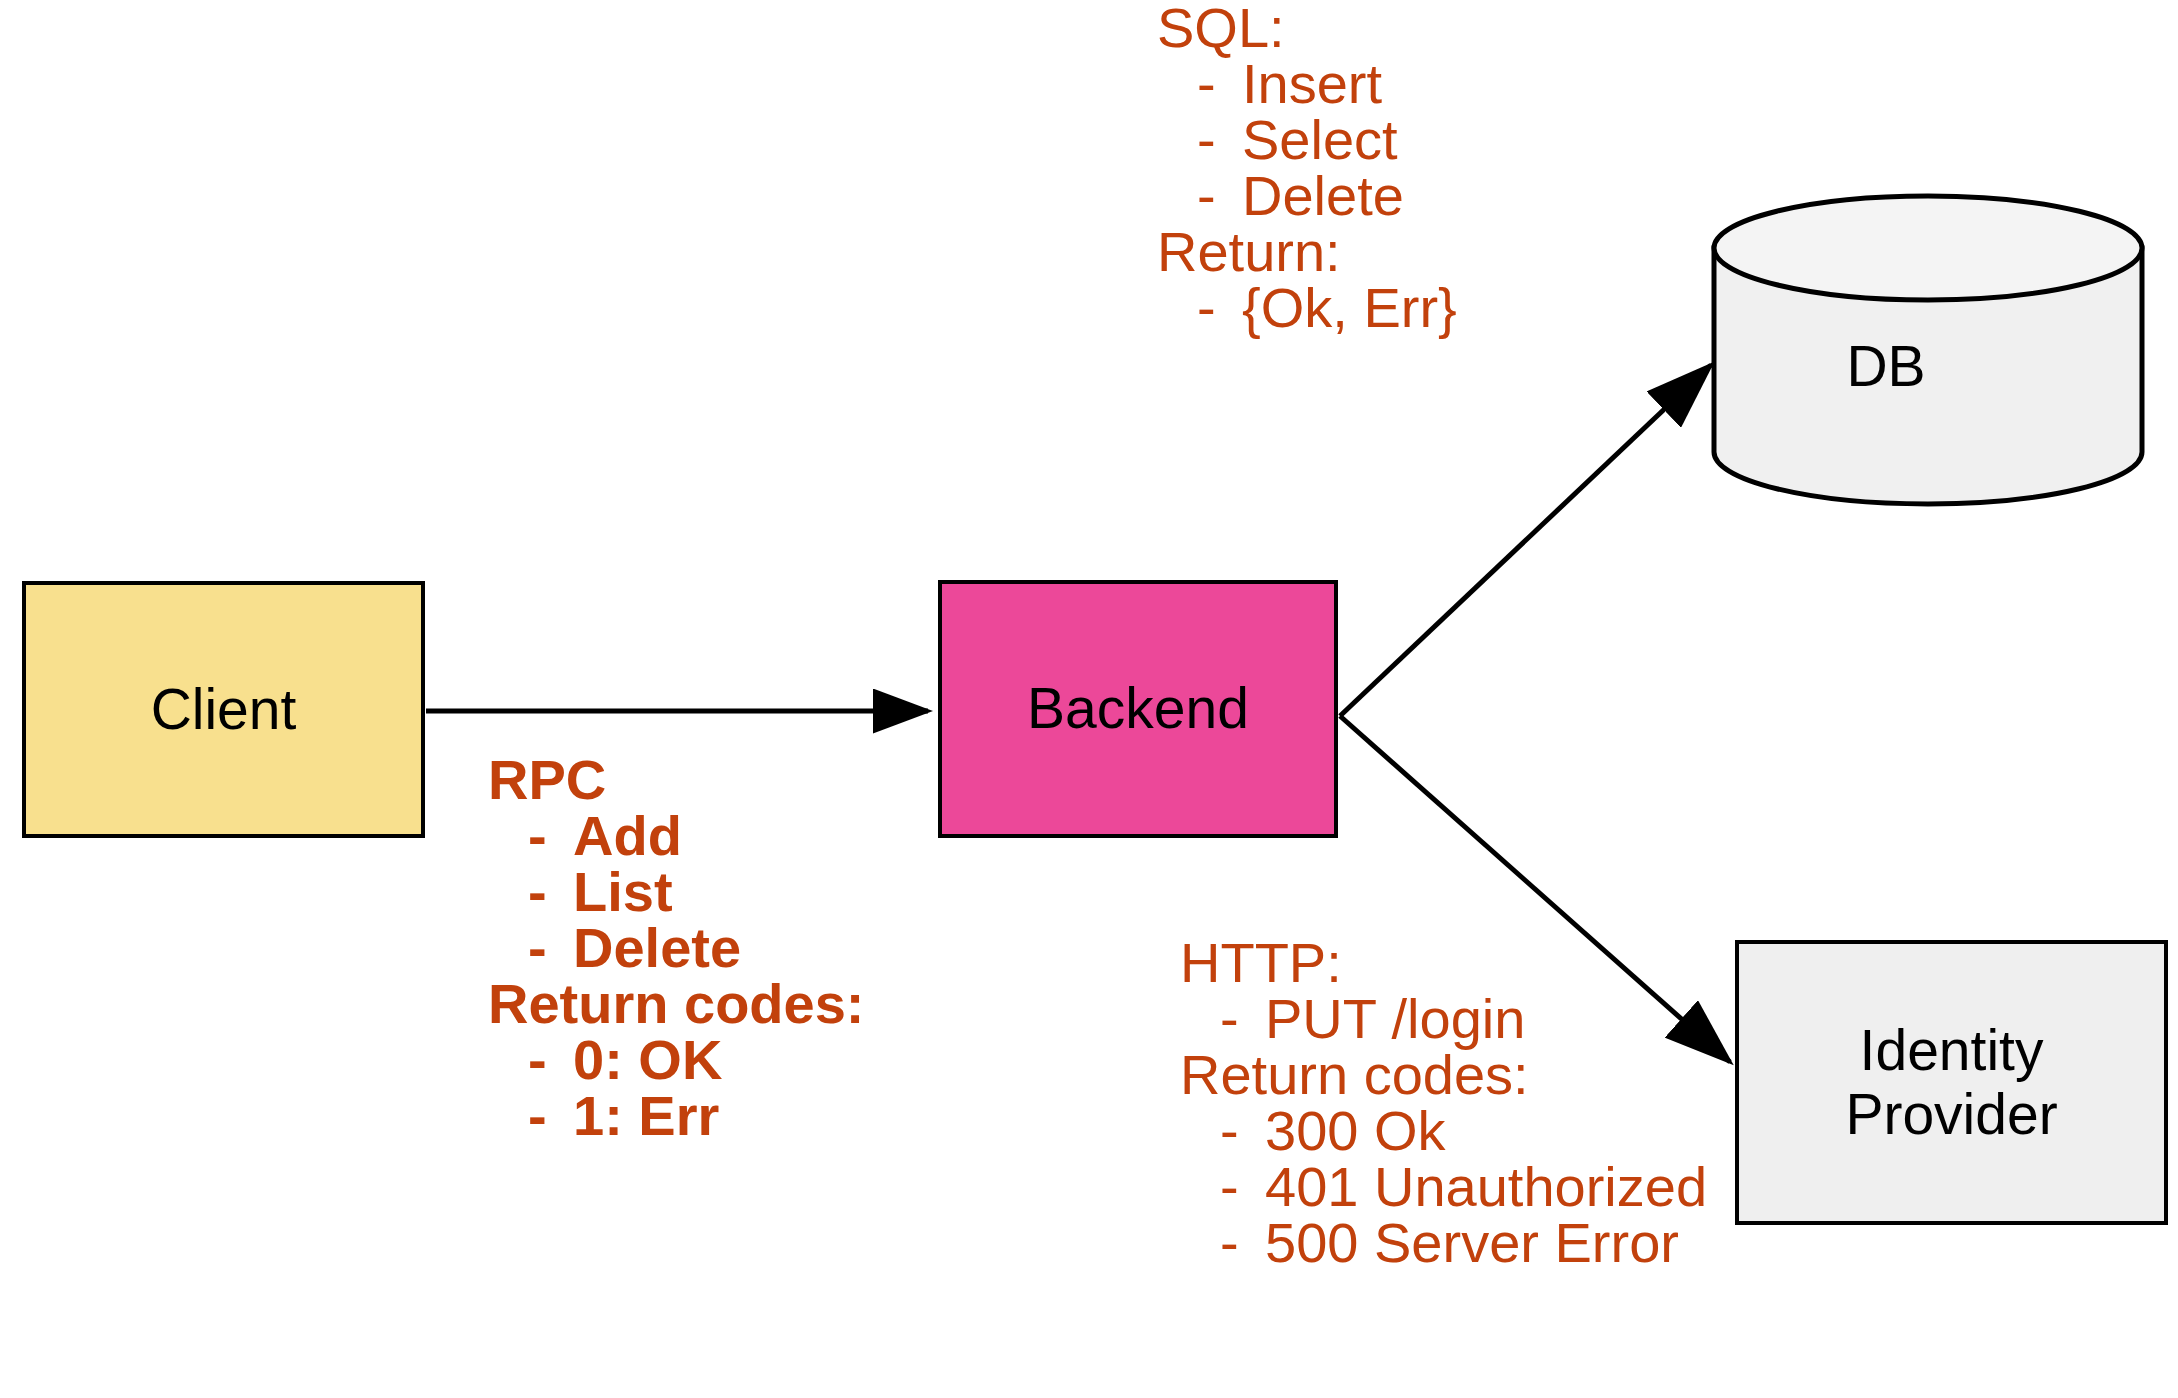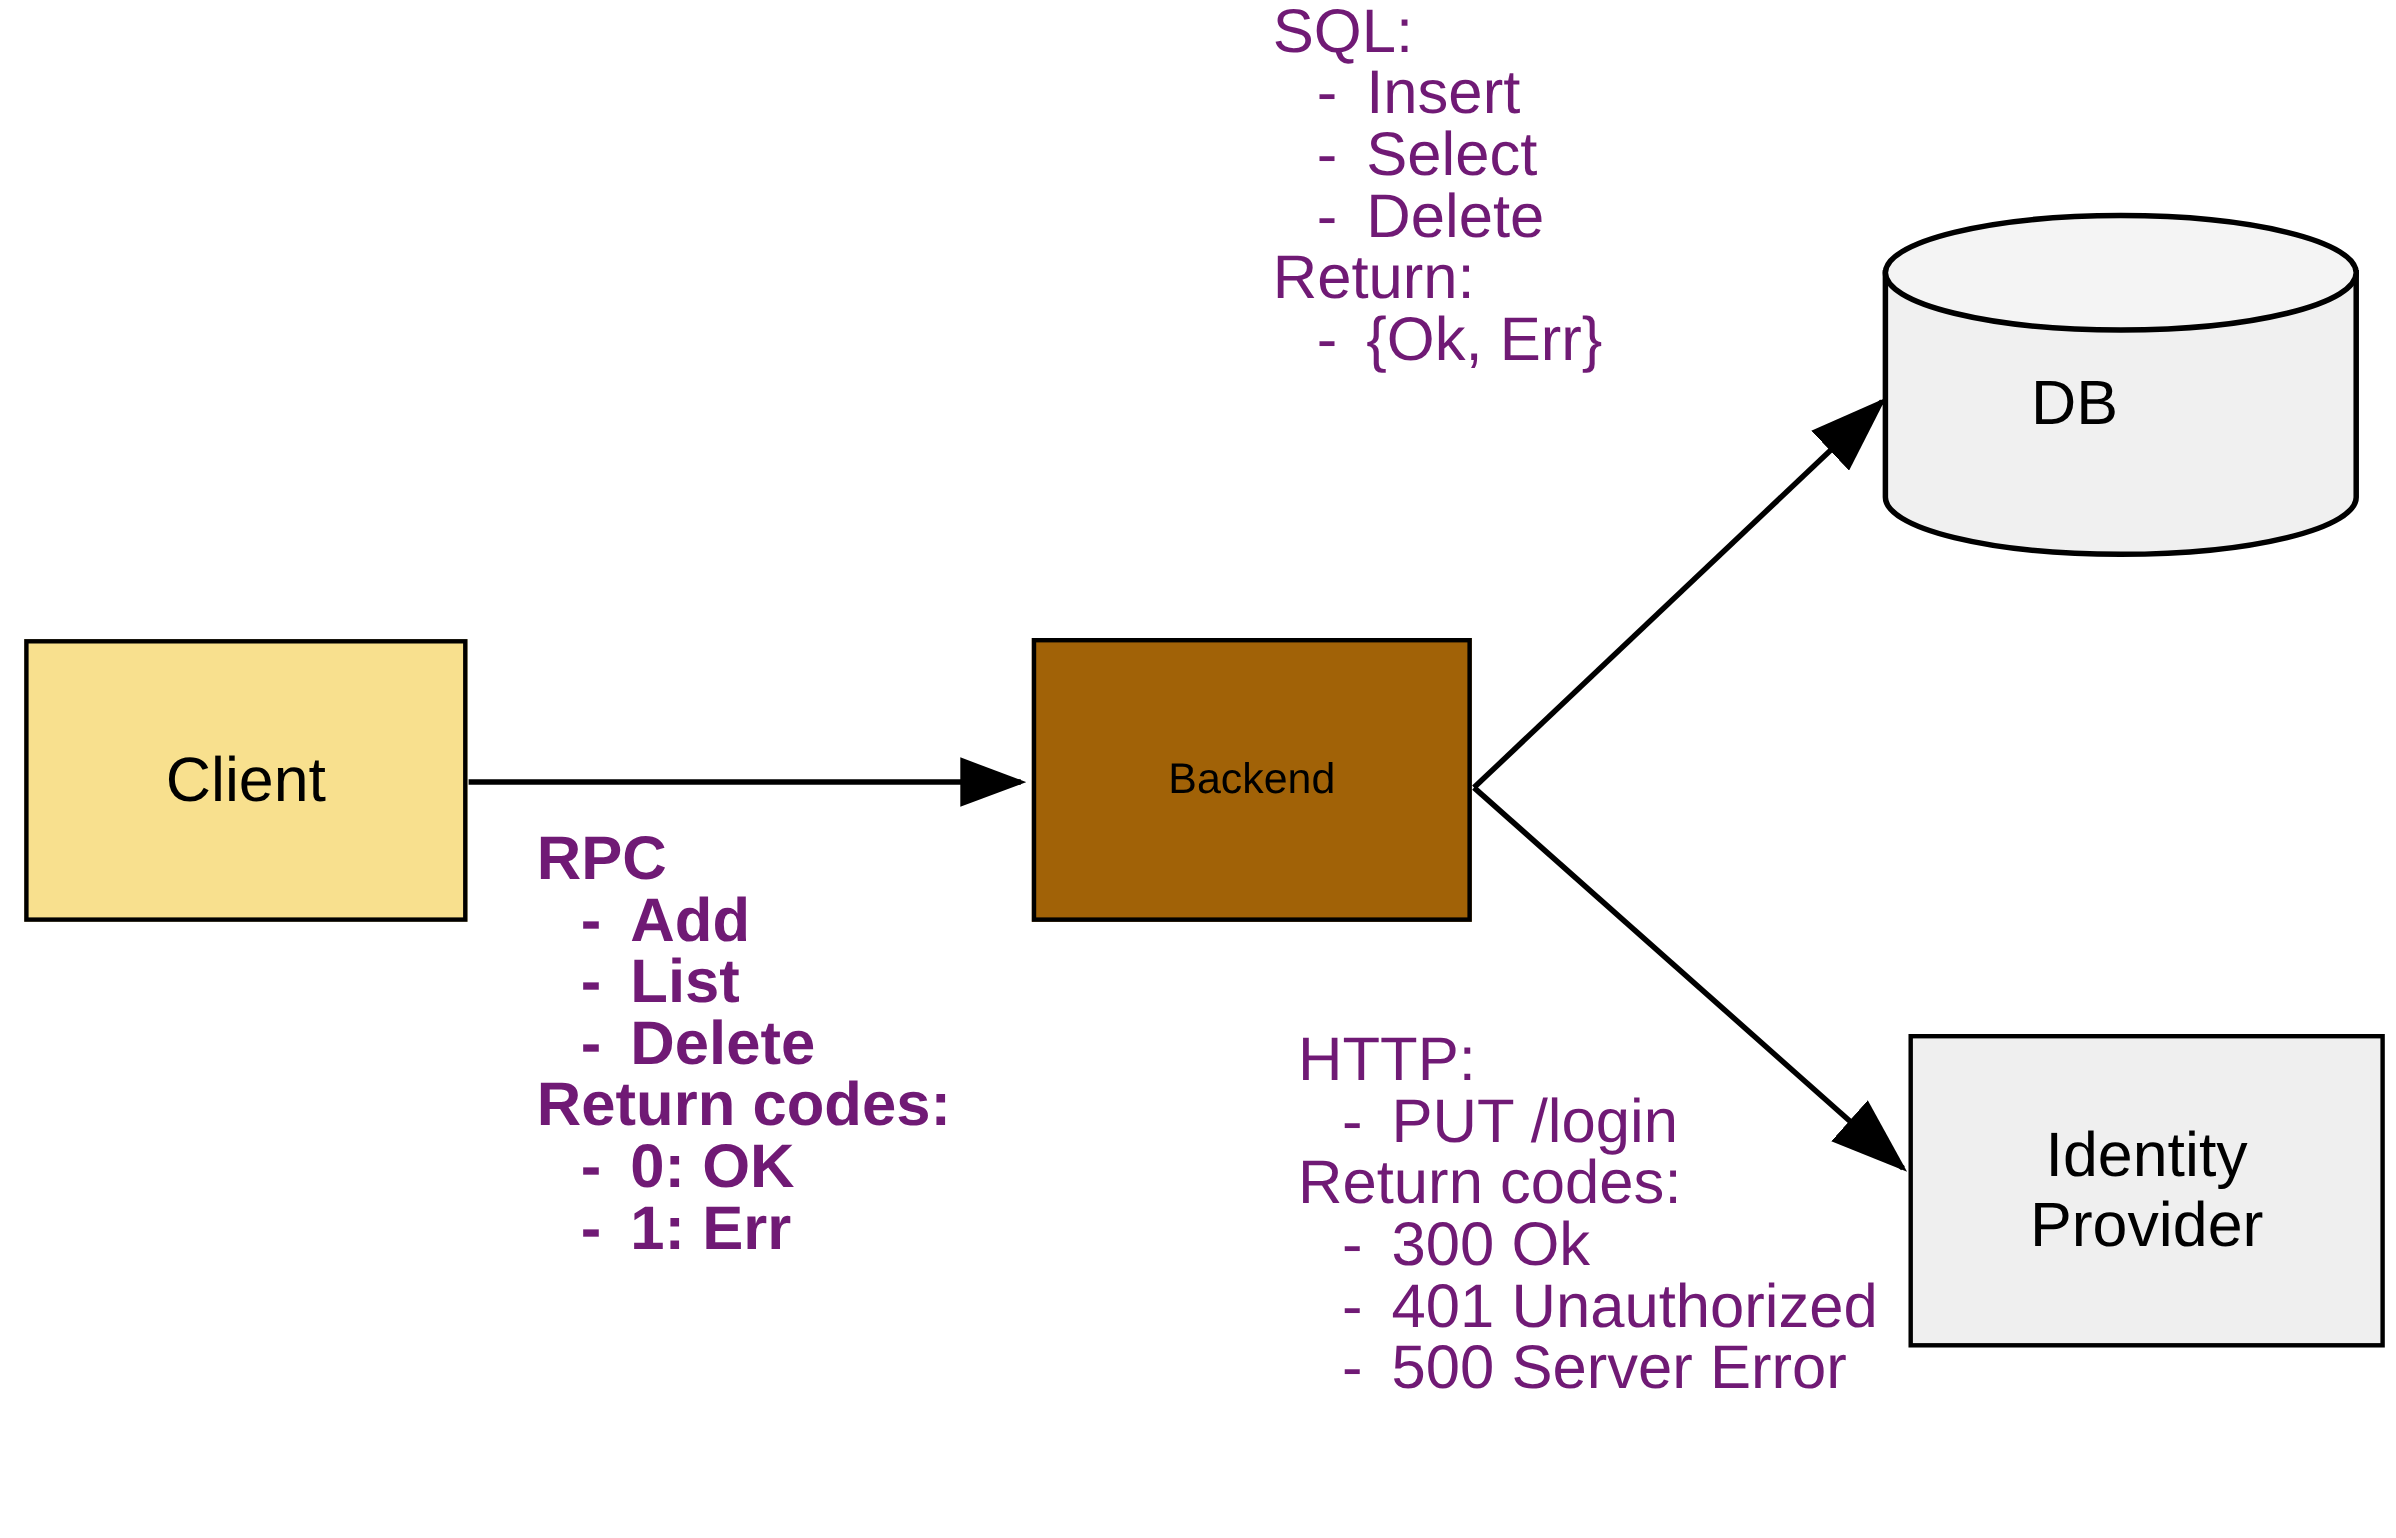--- a/index.html
+++ b/index.html
@@ -40,22 +40,22 @@
   }
   .node-client {
     left: 22px;  top: 581px;
     width: 403px; height: 257px;
     background: #F8E08E;
     font-size: 57px;
   }
   .node-backend {
     left: 938px; top: 580px;
     width: 400px; height: 258px;
-    background: #a16207;
-    font-size: 39px;
+    background: #ec4899;
+    font-size: 57px;
   }
   .node-idp {
     left: 1735px; top: 940px;
     width: 433px; height: 285px;
     background: #EFEFEF;
     font-size: 57px;
   }
   
   .node-db {
     left: 1712px; top: 200px;
@@ -64,21 +64,21 @@
     align-items: center;
     padding-top: 34px;
   }
   .db-label {
     position: relative;
     z-index: 3;
   }
   
   .anno {
     position: absolute;
-    color: #701a75;
+    color: #c2410c;
     font-size: 56px;
     line-height: 1.0;
     white-space: nowrap;
   }
   .anno .hdr {
     display: block;
     margin: 0;
     padding: 0;
   }
   .anno .bullet-row {

